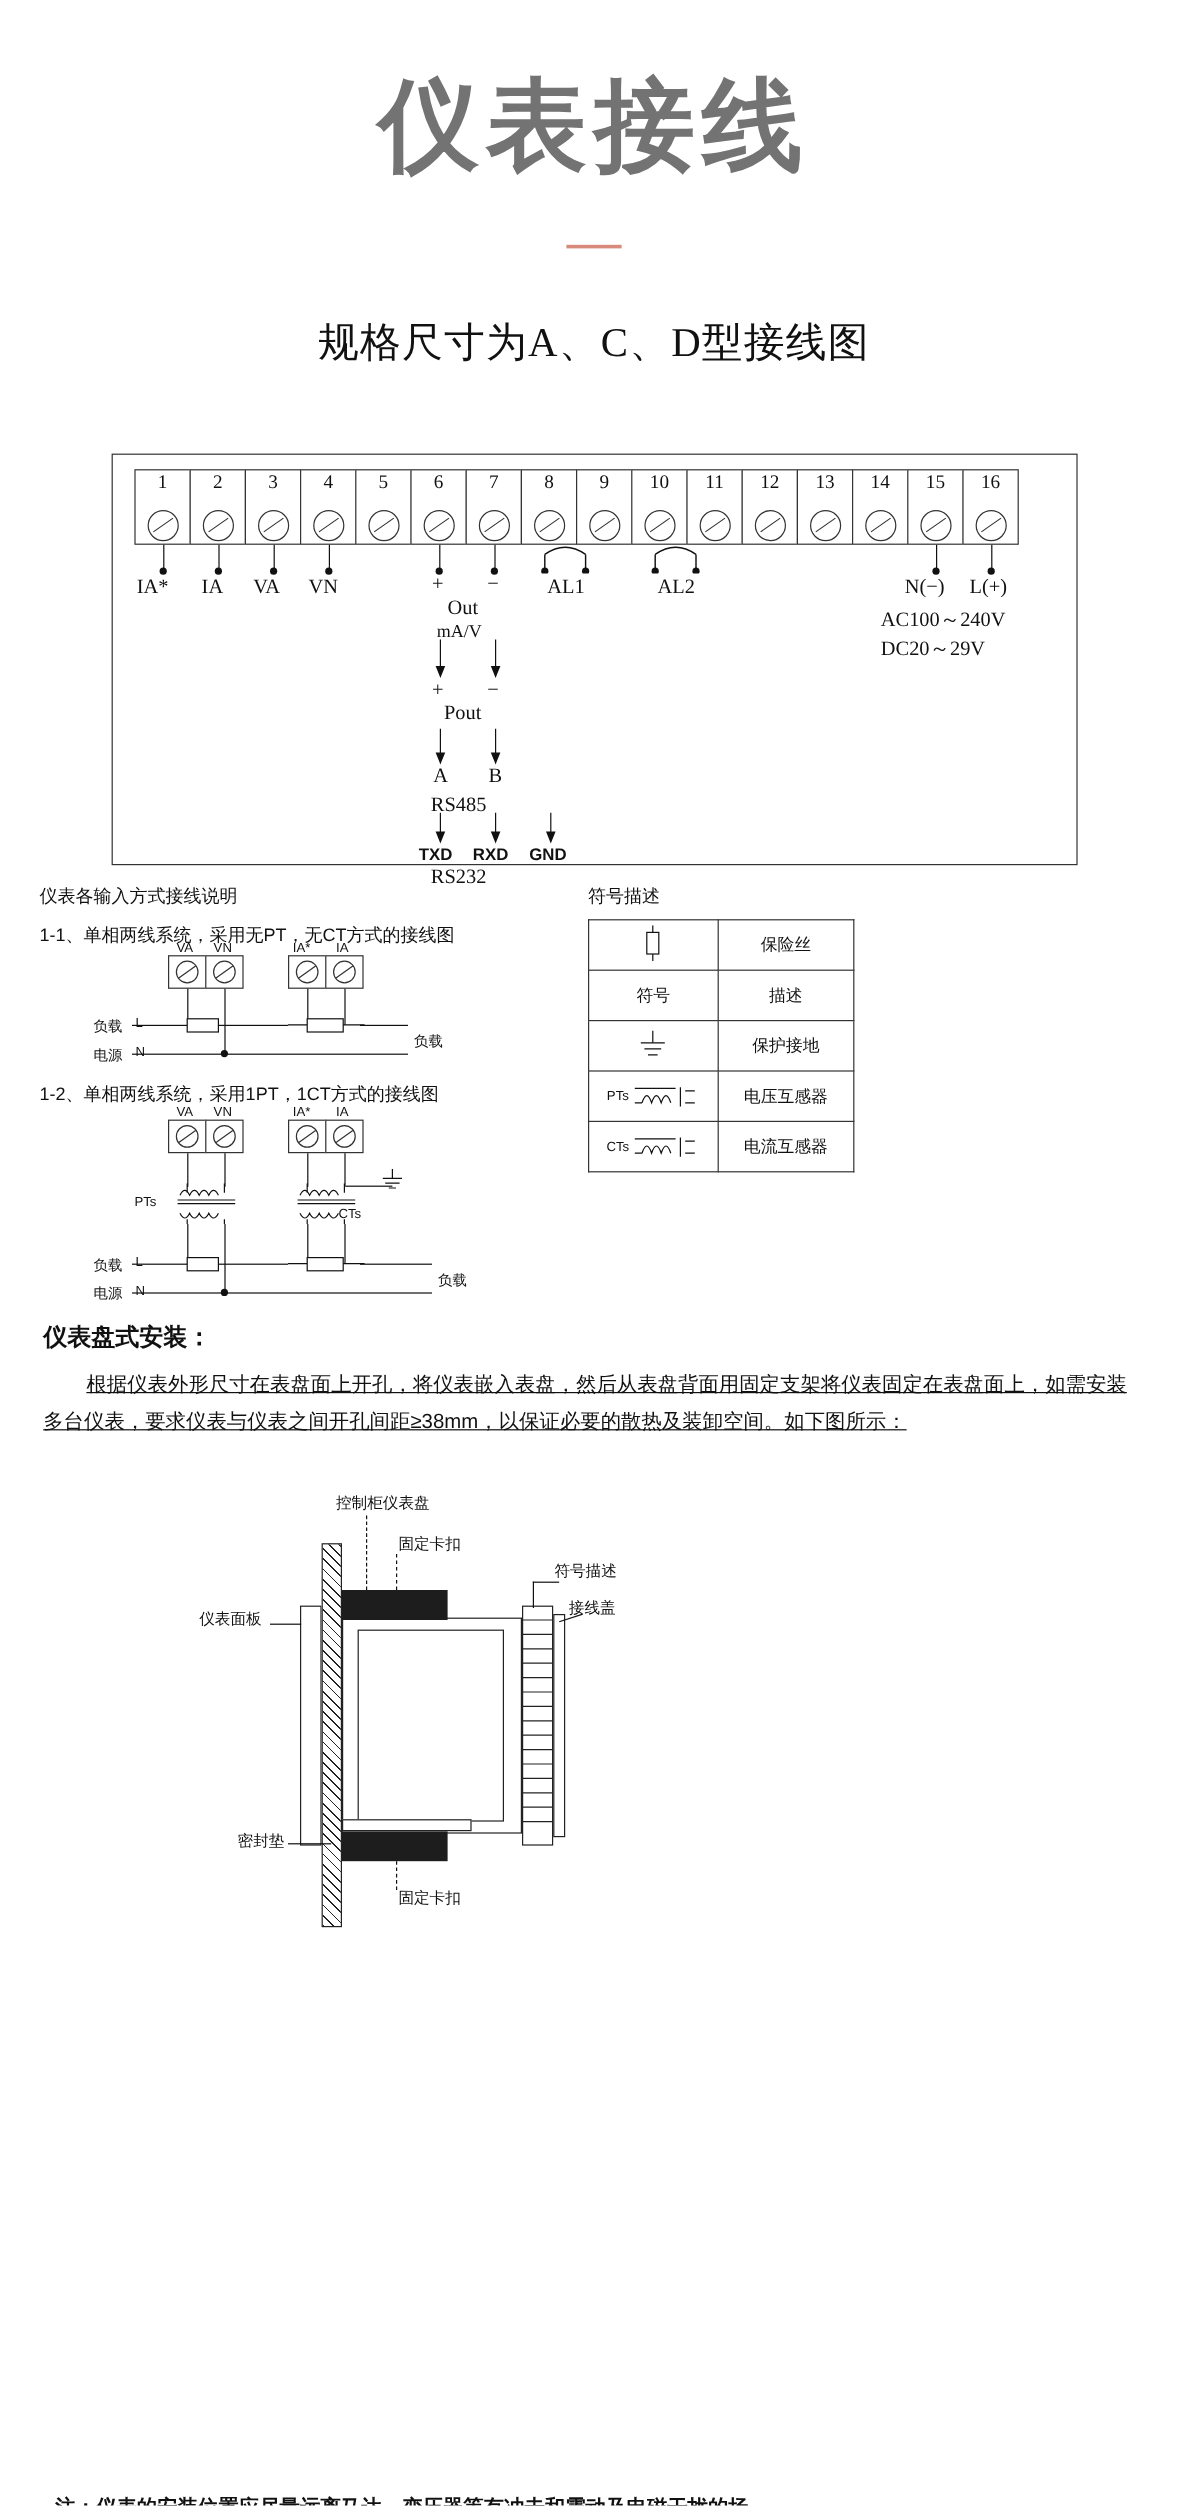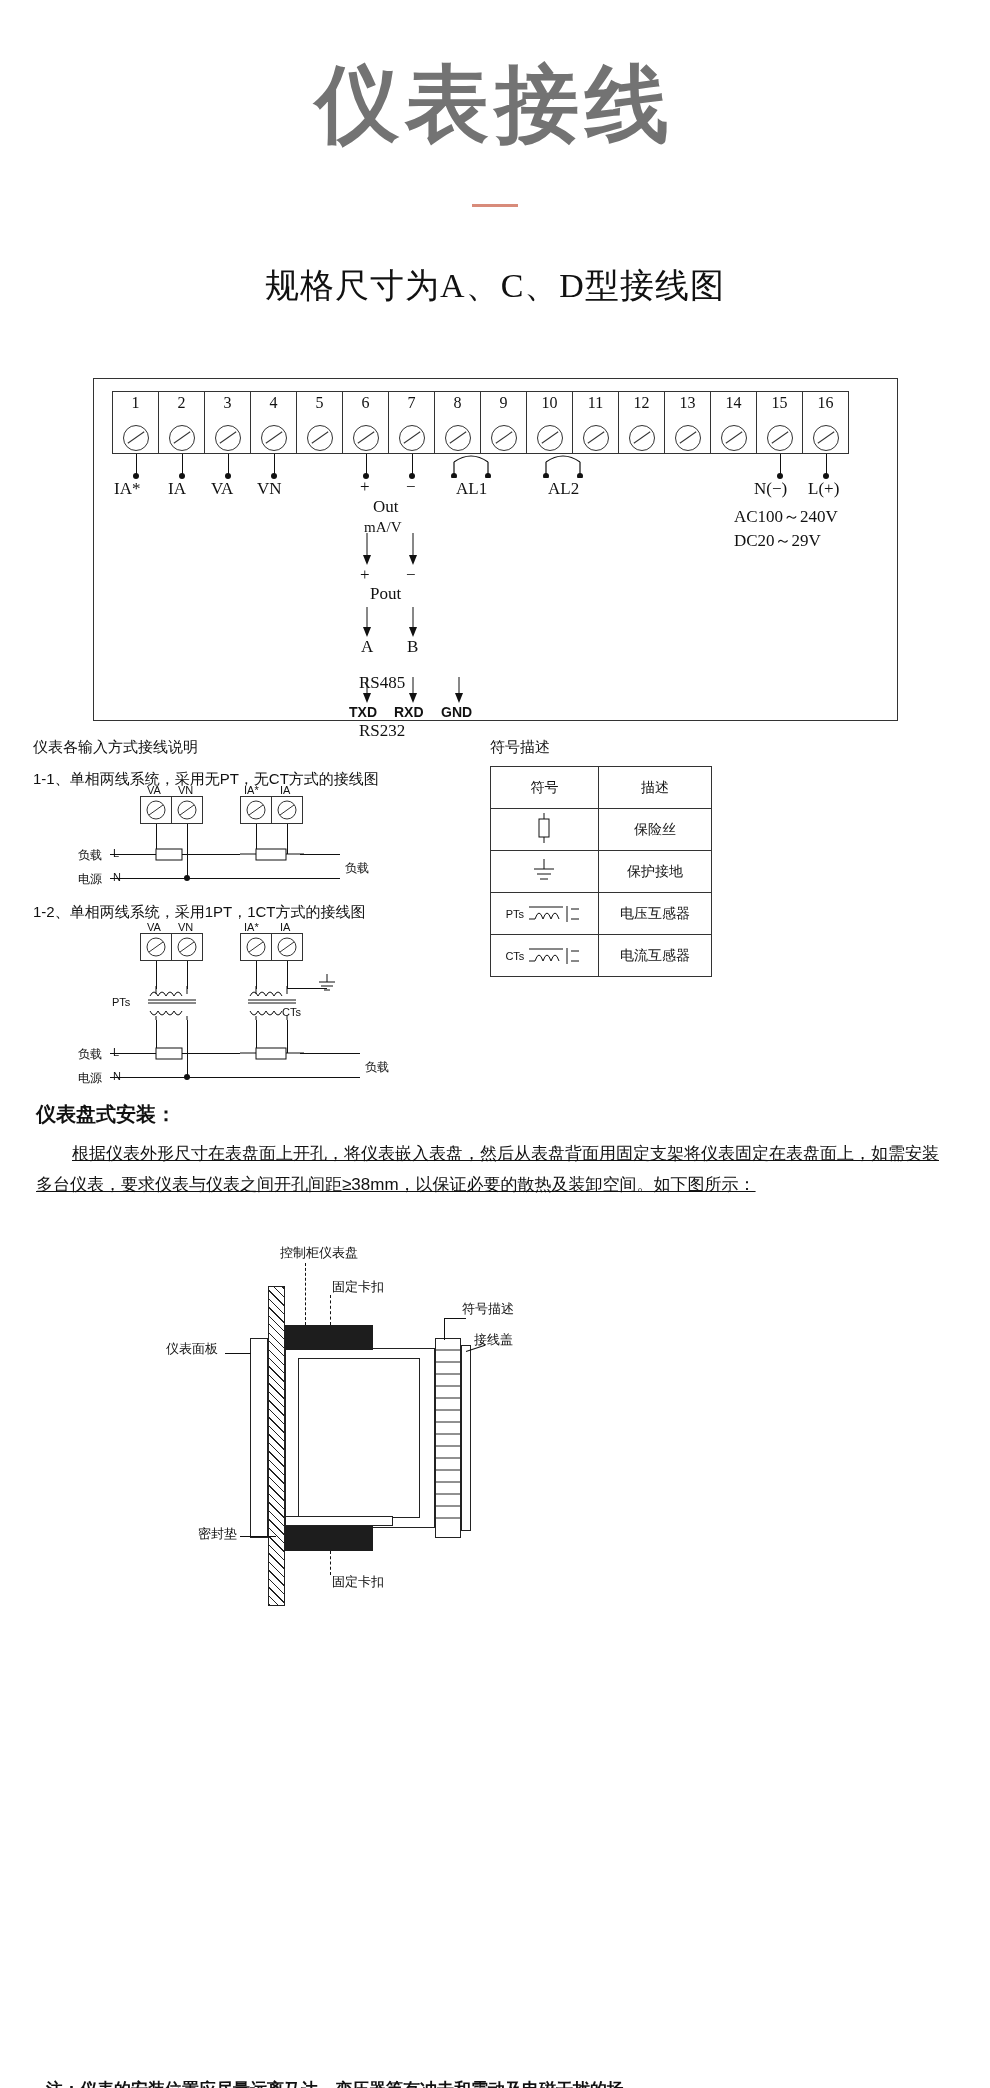--- a/index.html
+++ b/index.html
@@ -320,21 +320,21 @@
     <span class="lbl" style="left:276px; top:205px;">Pout</span>
 
     <svg style="position:absolute; left:258px; top:228px;" width="90" height="34">
       <line x1="15" y1="0" x2="15" y2="24" stroke="#111" stroke-width="1"></line>
       <polygon points="15,30 11,20 19,20" fill="#111"></polygon>
       <line x1="61" y1="0" x2="61" y2="24" stroke="#111" stroke-width="1"></line>
       <polygon points="61,30 57,20 65,20" fill="#111"></polygon>
     </svg>
     <span class="lbl" style="left:267px; top:258px;">A</span>
     <span class="lbl" style="left:313px; top:258px;">B</span>
-    <span class="lbl" style="left:265px; top:294px;">RS485</span>
+    <span class="lbl" style="left:265px; top:282px;">RS485</span>
 
     <svg style="position:absolute; left:258px; top:298px;" width="130" height="30">
       <line x1="15" y1="0" x2="15" y2="20" stroke="#111" stroke-width="1"></line>
       <polygon points="15,26 11,16 19,16" fill="#111"></polygon>
       <line x1="61" y1="0" x2="61" y2="20" stroke="#111" stroke-width="1"></line>
       <polygon points="61,26 57,16 65,16" fill="#111"></polygon>
       <line x1="107" y1="0" x2="107" y2="20" stroke="#111" stroke-width="1"></line>
       <polygon points="107,26 103,16 111,16" fill="#111"></polygon>
     </svg>
     <span class="lbl bold" style="left:255px; top:325px;">TXD</span>
@@ -342,32 +342,32 @@
     <span class="lbl bold" style="left:347px; top:325px;">GND</span>
     <span class="lbl" style="left:265px; top:342px;">RS232</span>
   </div>
 
   <div class="cap" style="left:33px; top:690px;">仪表各输入方式接线说明</div>
   <div class="cap" style="left:490px; top:690px;">符号描述</div>
 
   <table class="sym-table">
     <tbody>
         <tr>
-      <th class="c1">符号</th>
-      <th class="c2">描述</th>
-    </tr>
-    <tr>
       <td class="c1">
         <svg width="16" height="30" viewBox="0 0 16 30">
           <line x1="8" y1="0" x2="8" y2="6" stroke="#111"></line>
           <rect x="3" y="6" width="10" height="18" fill="none" stroke="#111"></rect>
           <line x1="8" y1="24" x2="8" y2="30" stroke="#111"></line>
         </svg>
       </td>
       <td class="c2">保险丝</td>
+    </tr>
+    <tr>
+      <th class="c1">符号</th>
+      <th class="c2">描述</th>
     </tr>
     <tr>
       <td class="c1">
         <svg width="26" height="26" viewBox="0 0 26 26">
           <line x1="13" y1="2" x2="13" y2="12" stroke="#111"></line>
           <line x1="3" y1="12" x2="23" y2="12" stroke="#111"></line>
           <line x1="6" y1="17" x2="20" y2="17" stroke="#111"></line>
           <line x1="9" y1="22" x2="17" y2="22" stroke="#111"></line>
         </svg>
       </td>

